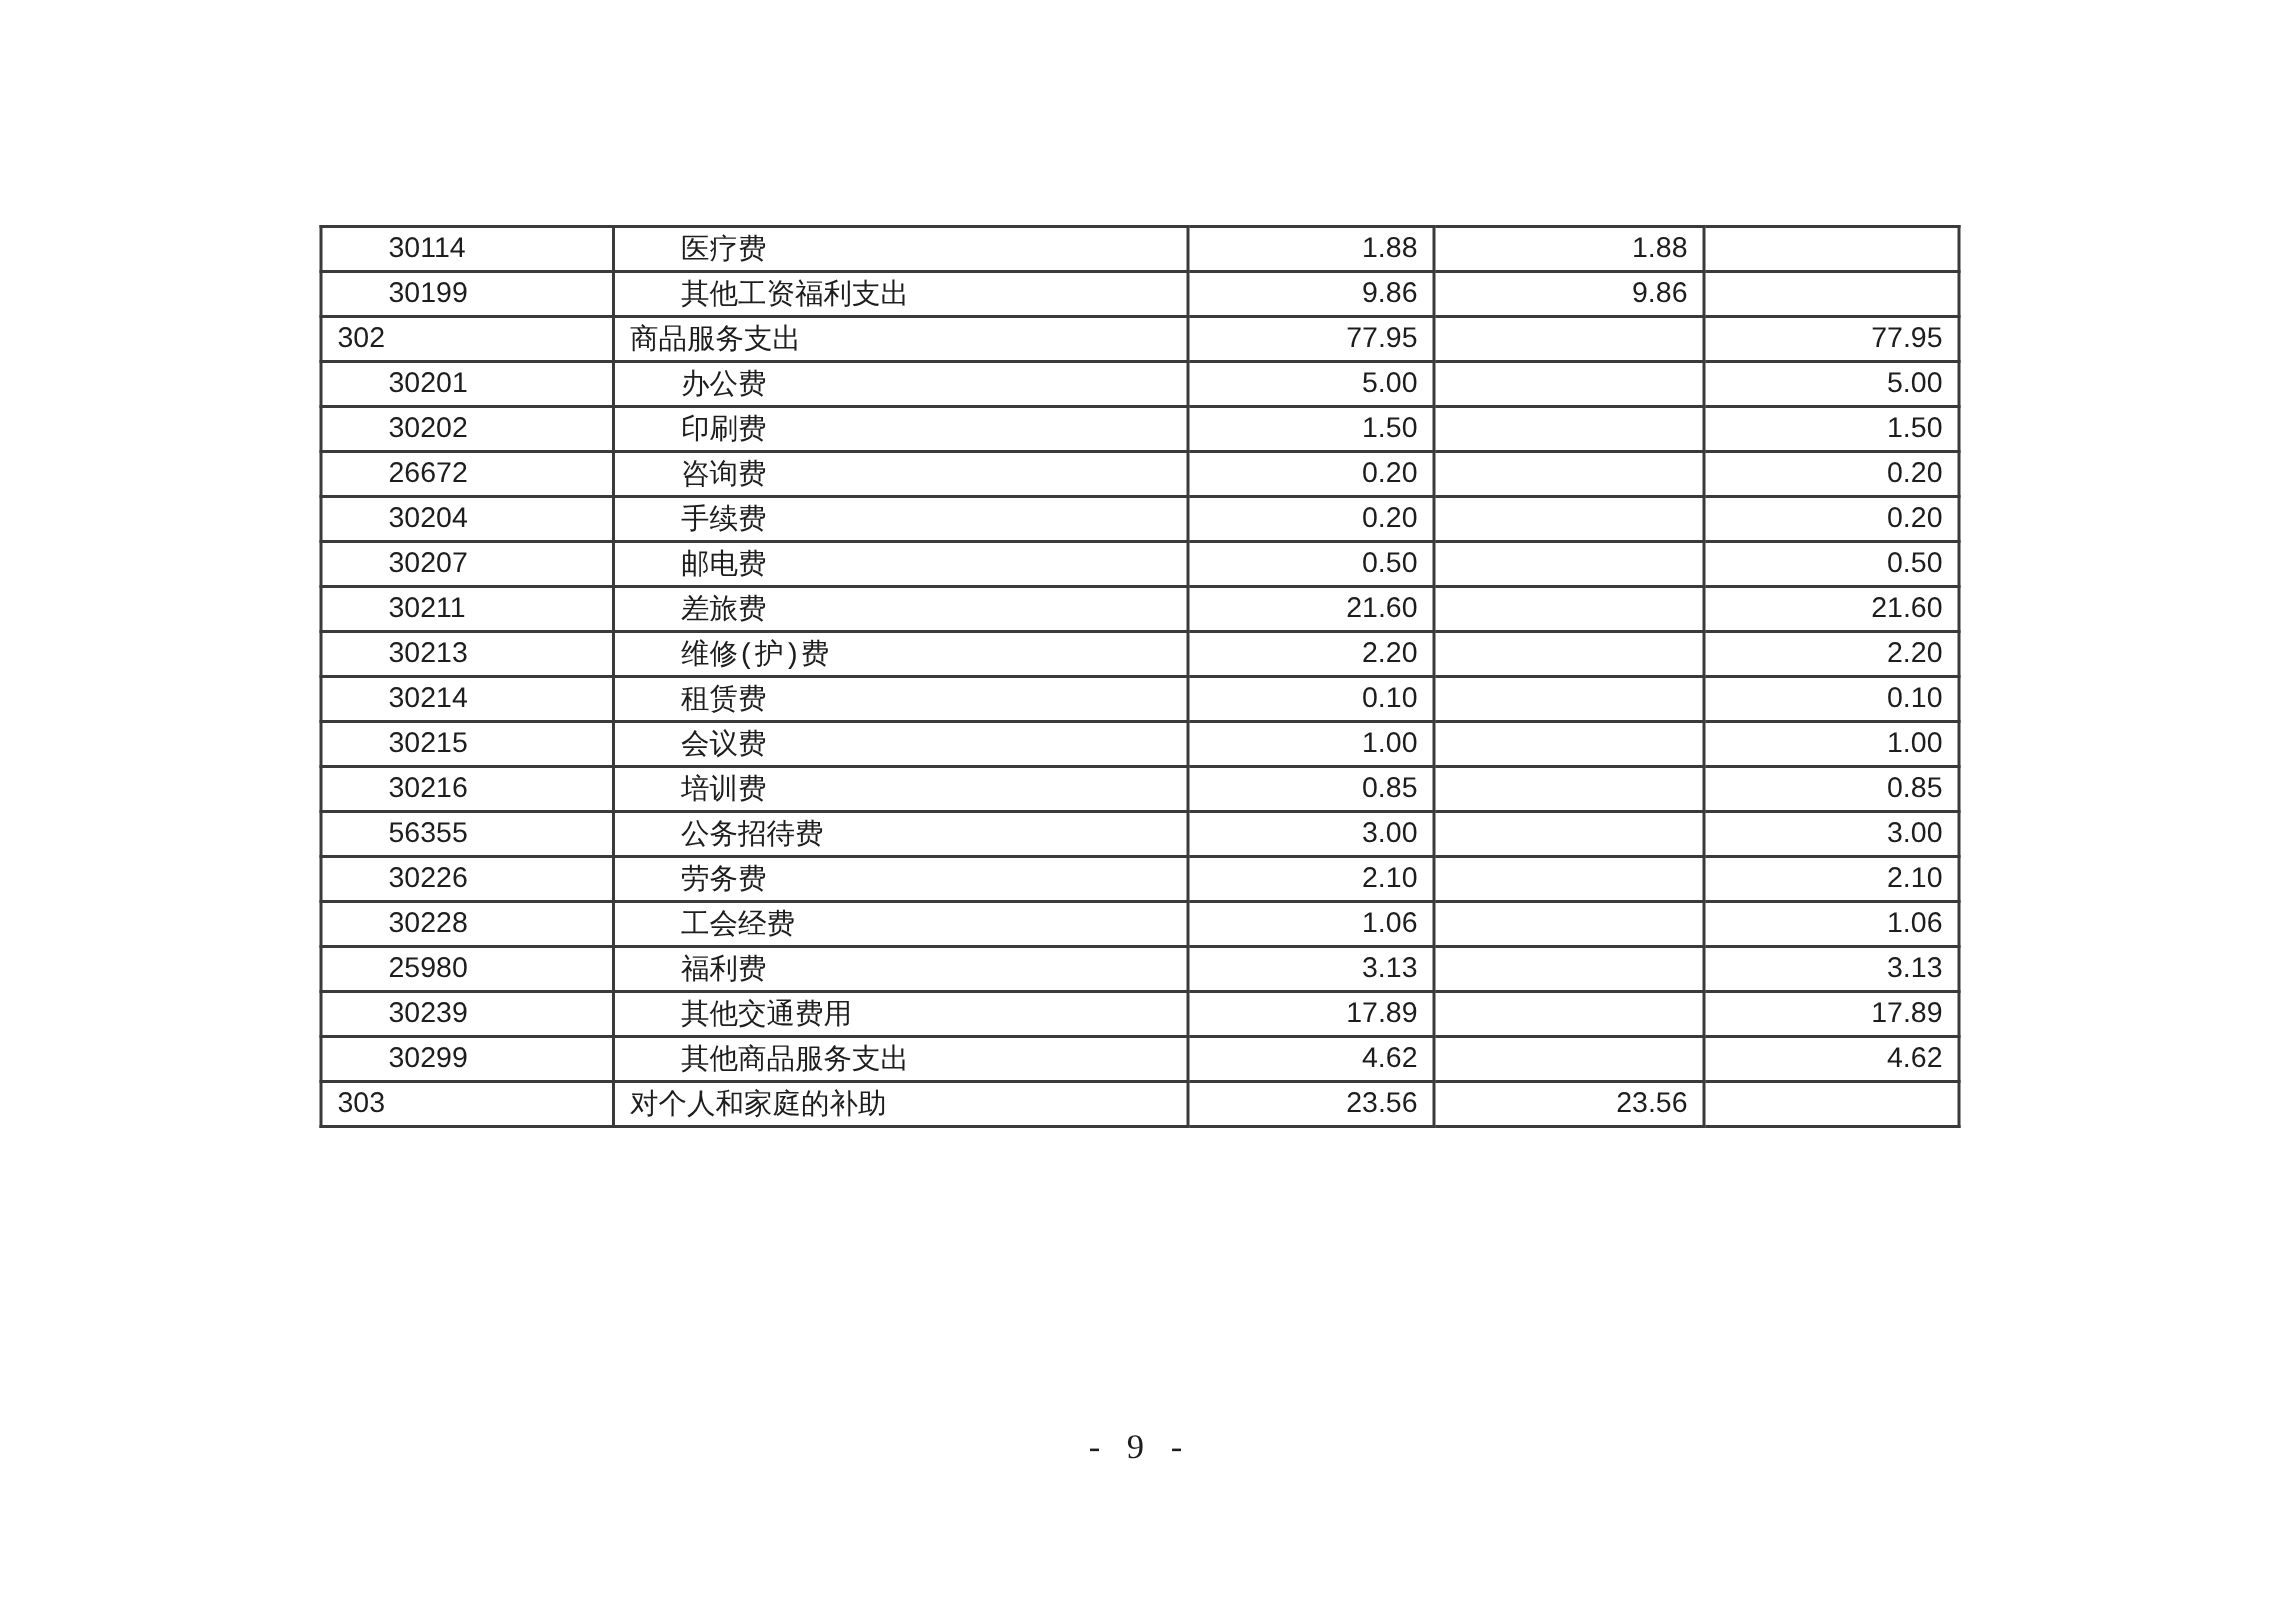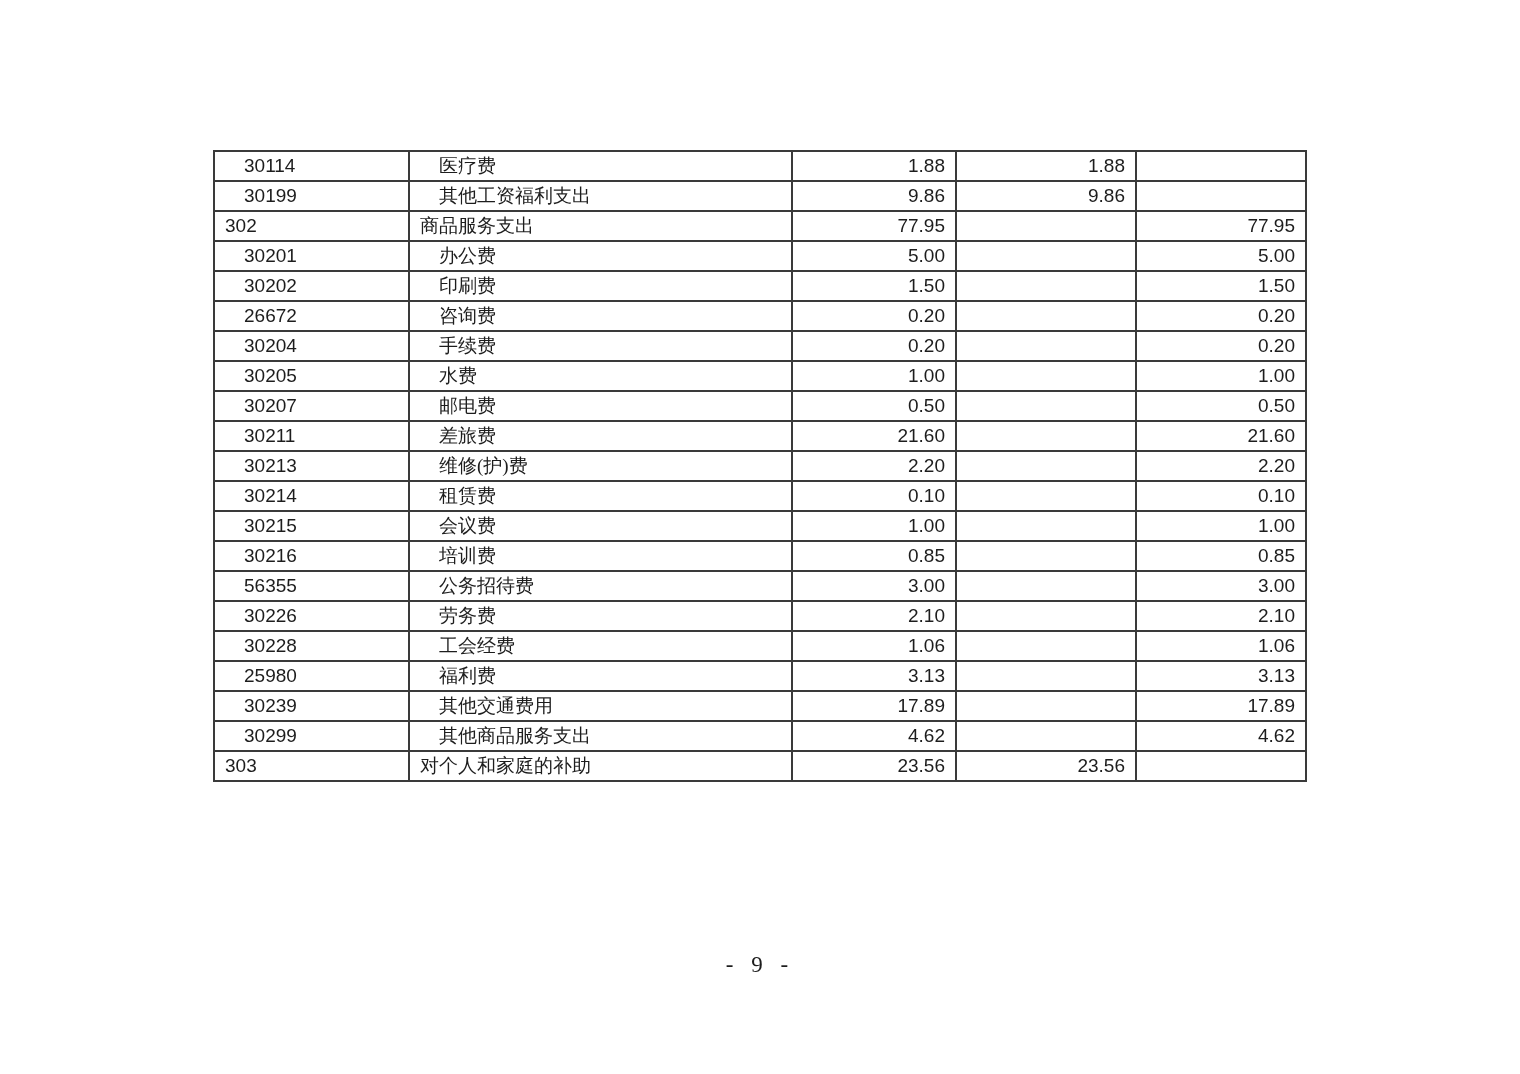--- a/index.html
+++ b/index.html
@@ -42,35 +42,35 @@
     overflow: hidden;
     vertical-align: middle;
   }
 
   td.cell-code {
     font-family: "Liberation Sans", sans-serif;
     text-align: left;
   }
 
   td.cell-name {
-    font-family: Liberation Serif, serif;
+    font-family: Liberation Mono, monospace;
     text-align: left;
   }
 
   td.cell-value {
     font-family: "Liberation Sans", sans-serif;
     text-align: right;
     padding-right: 12px;
   }
 
   tr.level-1 td.cell-code,
   tr.level-1 td.cell-name { padding-left: 10px; }
 
   tr.level-2 td.cell-code,
-  tr.level-2 td.cell-name { padding-left: 29px; }
+  tr.level-2 td.cell-name { padding-left: 44px; }
 
   .page-number {
     position: absolute;
     left: 0;
     top: 952px;
     width: 1520px;
     text-align: center;
     font-family: "Liberation Serif", "DejaVu Serif", serif;
     font-size: 23px;
     color: var(--text-color, #1d1d1d);
@@ -135,27 +135,20 @@
     <td class="cell-value">0.20</td>
   </tr>
           <tr class="level-2">
     <td class="cell-code">30204</td>
     <td class="cell-name">手续费</td>
     <td class="cell-value">0.20</td>
     <td class="cell-value"></td>
     <td class="cell-value">0.20</td>
   </tr>
           <tr class="level-2">
-    <td class="cell-code">30205</td>
-    <td class="cell-name">水费</td>
-    <td class="cell-value">1.00</td>
-    <td class="cell-value"></td>
-    <td class="cell-value">1.00</td>
-  </tr>
-          <tr class="level-2">
     <td class="cell-code">30207</td>
     <td class="cell-name">邮电费</td>
     <td class="cell-value">0.50</td>
     <td class="cell-value"></td>
     <td class="cell-value">0.50</td>
   </tr>
           <tr class="level-2">
     <td class="cell-code">30211</td>
     <td class="cell-name">差旅费</td>
     <td class="cell-value">21.60</td>

